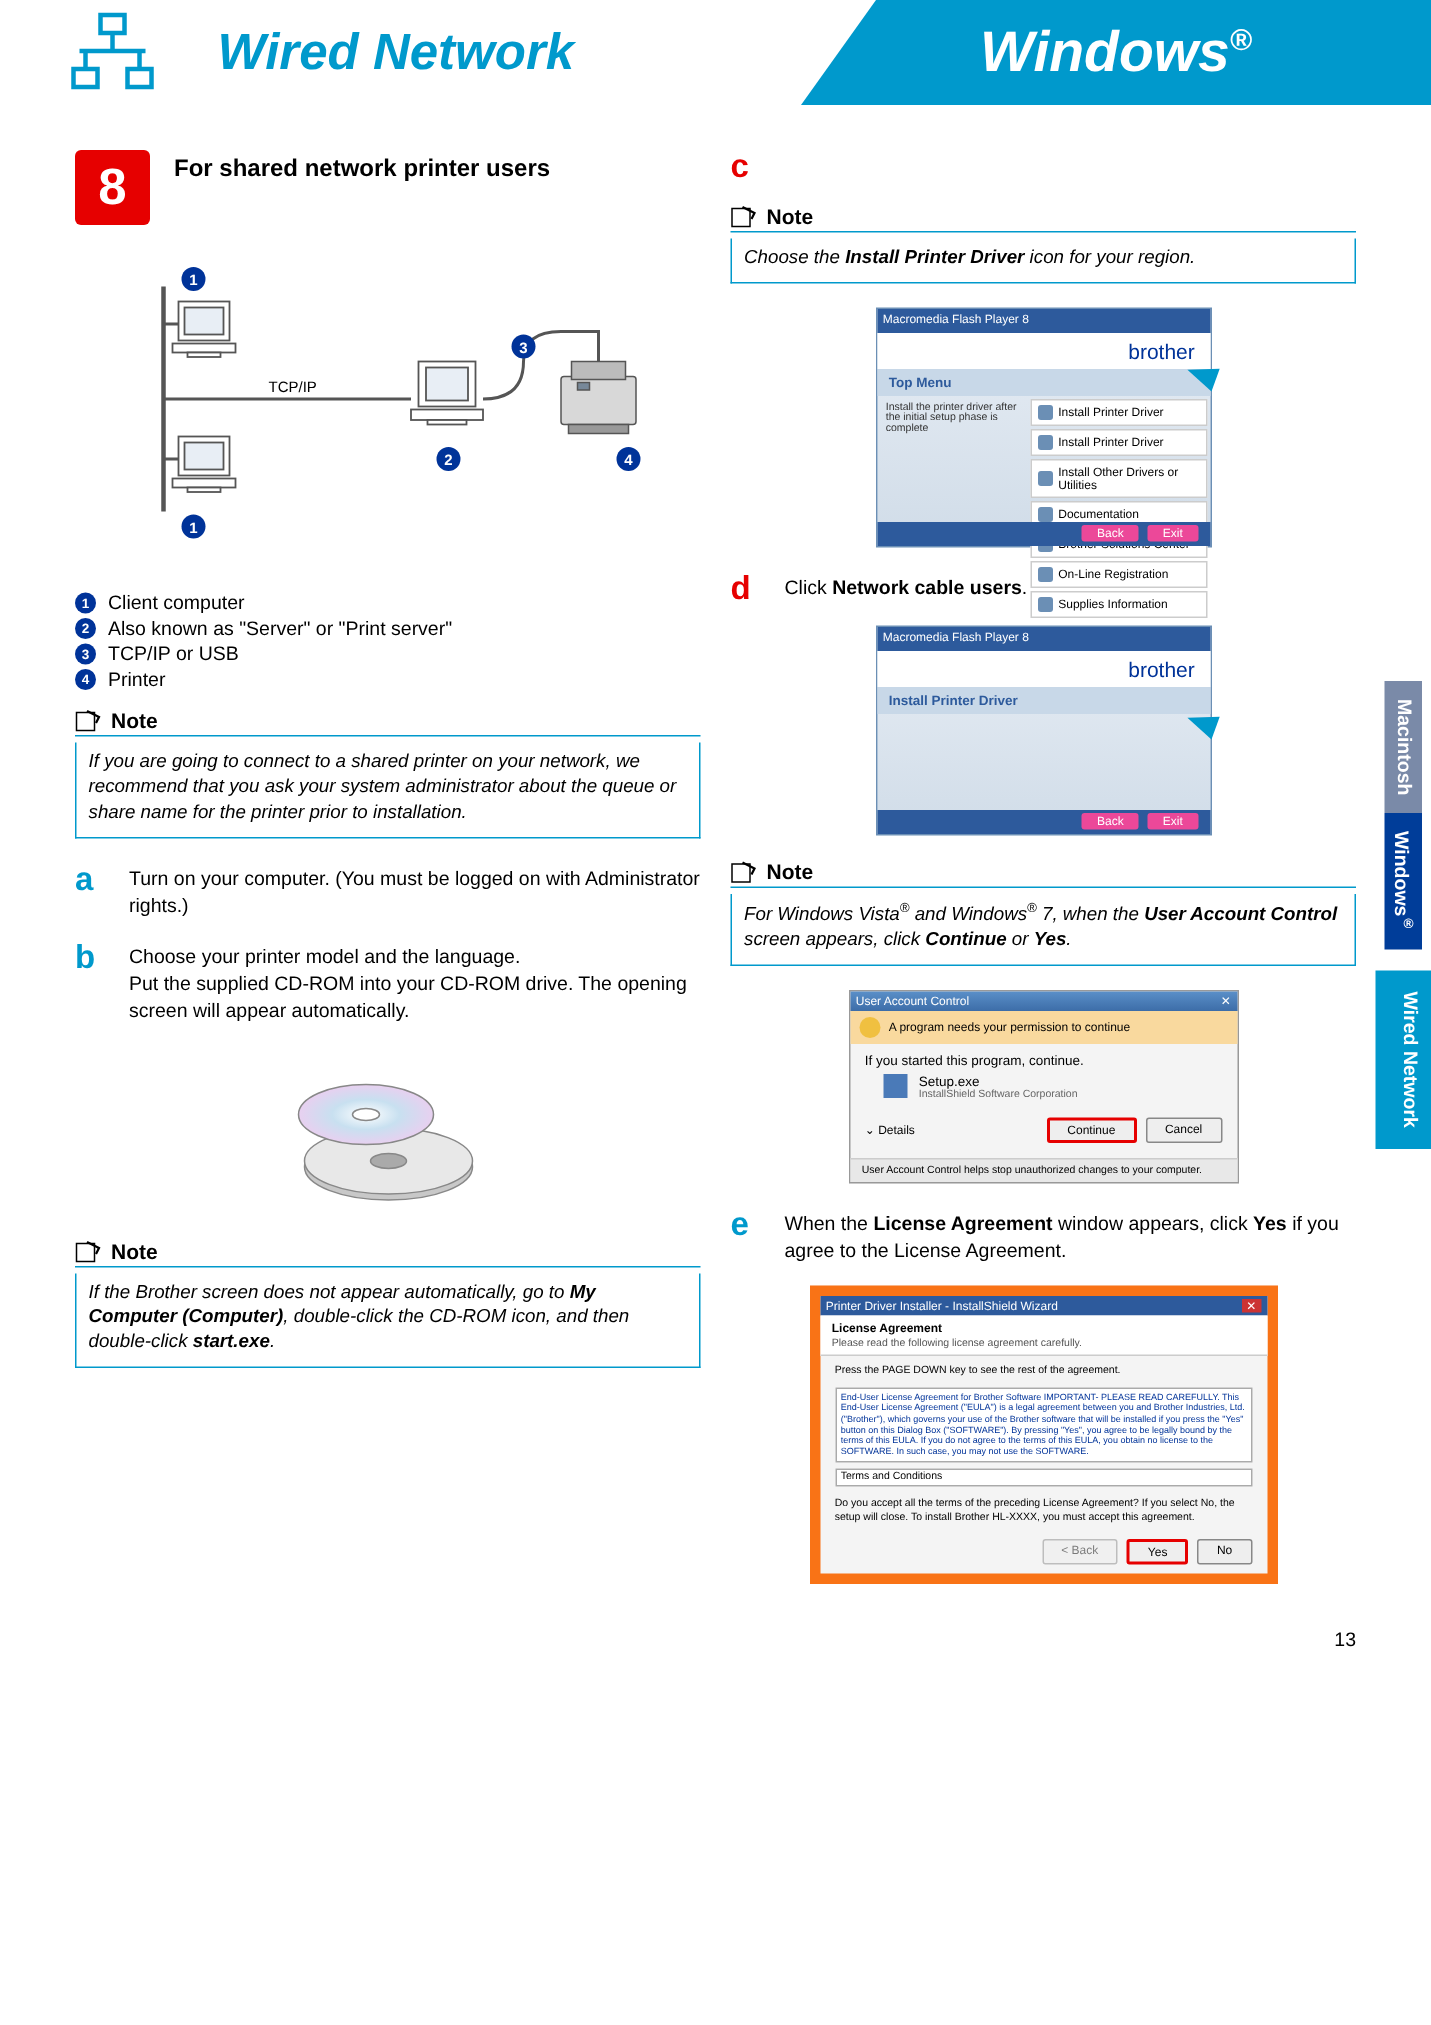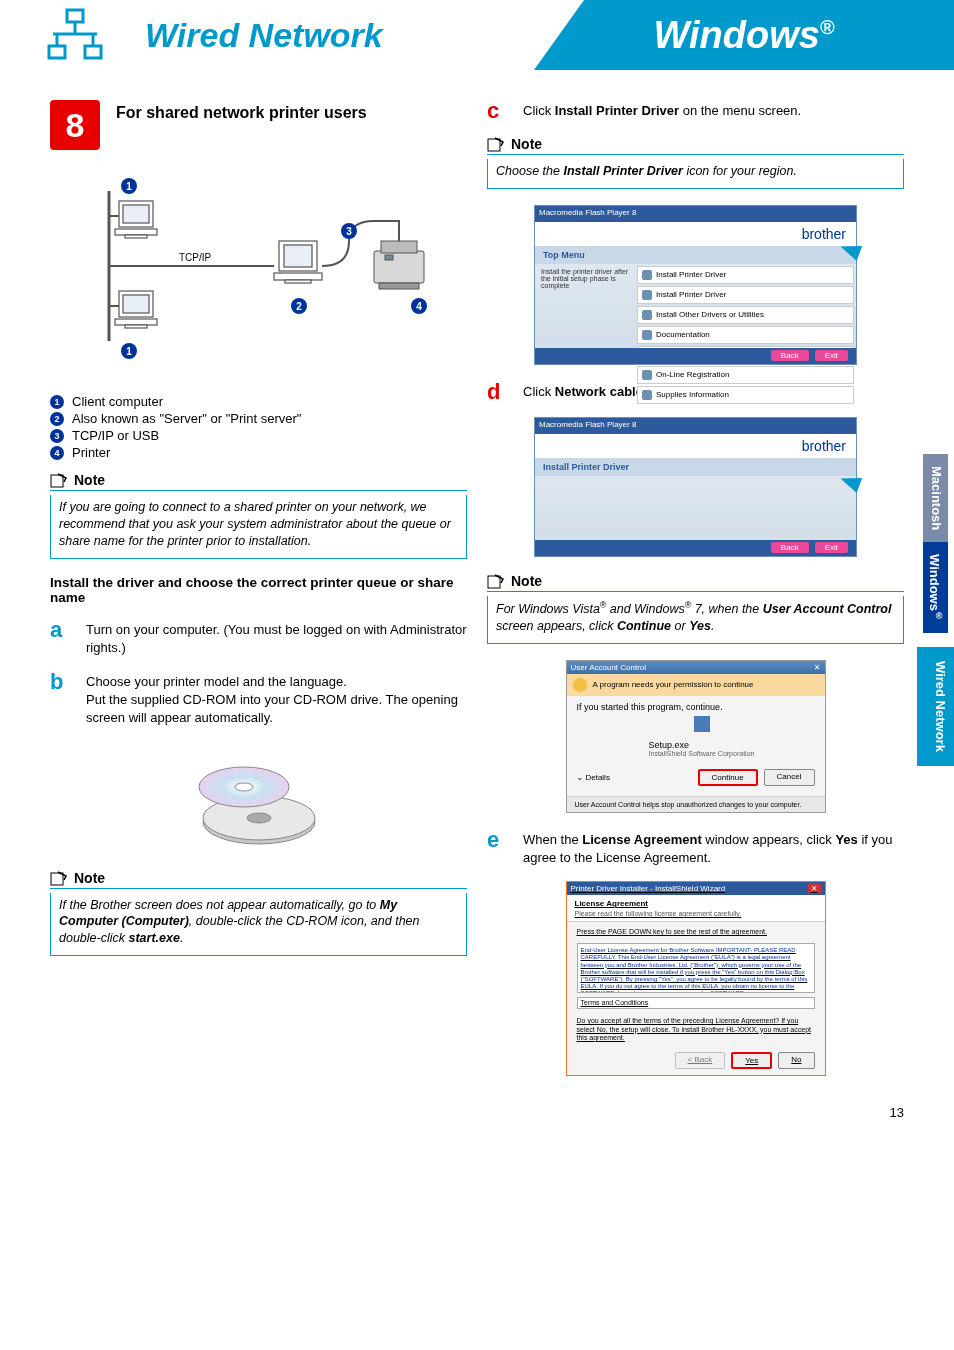--- a/index.html
+++ b/index.html
@@ -34,45 +34,45 @@
   .note-body { border: 1px solid #0099cc; border-top: none; padding: 4px 8px 8px 8px; font-style: italic; font-size: 12.5px; line-height: 1.35; }
   .note-body b { font-weight: bold; }
   
   .subheading { font-weight: bold; font-size: 13.5px; margin-bottom: 14px; }
   
   .step { display: flex; gap: 18px; margin-bottom: 14px; }
   .step-letter { font-size: 22px; font-weight: bold; color: #0099cc; font-style: normal; width: 18px; flex-shrink: 0; line-height: 1; }
   .step-text { font-size: 13px; line-height: 1.4; padding-top: 2px; }
   .step-text b { font-weight: bold; }
   
-  .screenshot-placeholder { width: 323px; height: 160px; margin: 8px auto 16px auto; background: linear-gradient(#e8eef5, #d0dce8); border: 1px solid #6b8fb5; position: relative; display: block; }
+  .screenshot-placeholder { width: 224px; height: 160px; margin: 8px auto 16px auto; background: linear-gradient(#e8eef5, #d0dce8); border: 1px solid #6b8fb5; position: relative; display: block; }
   .screenshot-placeholder.sm { height: 140px; }
   .sp-titlebar { height: 16px; background: #2d5a9c; color: #fff; font-size: 8px; padding: 2px 4px; }
   .sp-brother { text-align: right; color: #003399; font-weight: normal; font-size: 14px; padding: 4px 10px; background: #fff; }
   .sp-menu { font-size: 9px; color: #2d5a9c; padding: 4px 8px; font-weight: bold; background: #c8d8e8; }
   .sp-sidebar-text { font-size: 7px; padding: 4px 6px; width: 100px; float: left; color: #333; }
   .sp-items { margin-left: 100px; padding: 2px; }
   .sp-item { background: #fff; border: 1px solid #ccc; font-size: 8px; padding: 3px 4px; margin-bottom: 2px; display: flex; align-items: center; gap: 4px; }
   .sp-item-icon { width: 10px; height: 10px; background: #6b8fb5; border-radius: 2px; flex-shrink: 0; }
   .sp-footer { position: absolute; bottom: 0; left: 0; right: 0; height: 16px; background: #2d5a9c; display: flex; justify-content: flex-end; gap: 6px; padding: 2px 8px; align-items: center; }
   .sp-btn { background: #ec4899; color: #fff; font-size: 8px; padding: 1px 10px; border-radius: 2px; }
   .sp-arrow-ptr { position: absolute; width: 0; height: 0; border-left: 20px solid #0099cc; border-top: 8px solid transparent; border-bottom: 8px solid transparent; }
   
   .uac-box { width: 260px; margin: 8px auto 16px auto; border: 1px solid #999; font-size: 9px; background: #f4f4f4; }
   .uac-title { background: linear-gradient(#5a8fc8, #3d6da8); color: #fff; font-size: 8px; padding: 2px 4px; display: flex; justify-content: space-between; }
   .uac-warn { background: #f9d99e; padding: 4px 6px; font-size: 8px; display: flex; align-items: center; gap: 6px; }
   .uac-body { padding: 6px 10px; }
-  .uac-prog { display: flex; align-items: center; gap: 8px; padding: 4px 0 8px 12px; flex-direction: column; }
+  .uac-prog { display: flex; align-items: center; gap: 8px; padding: 4px 0 8px 12px; }
   .uac-prog-icon { width: 16px; height: 16px; background: #4a7ab8; }
   .uac-btns { display: flex; justify-content: space-between; align-items: center; padding: 4px 0; }
   .uac-btn { border: 1px solid #888; background: #eee; font-size: 8px; padding: 2px 12px; border-radius: 2px; }
   .uac-btn.hl { border: 2px solid #e60000; }
   .uac-foot { background: #e8e8e8; padding: 4px 8px; font-size: 7px; border-top: 1px solid #ccc; }
   
-  .license-box { width: 260px; margin: 8px auto 16px auto; border: 1px solid #f97316; font-size: 8px; background: #f4f4f4; text-decoration: underline; }
+  .license-box { width: 312px; margin: 8px auto 16px auto; border: 7px solid #f97316; font-size: 8px; background: #f4f4f4; }
   .lic-title { background: #2d5a9c; color: #fff; font-size: 8px; padding: 2px 4px; display: flex; justify-content: space-between; }
   .lic-hdr { background: #fff; border-bottom: 1px solid #ccc; padding: 4px 8px; }
   .lic-sub { font-size: 7px; color: #555; margin-top: 2px; }
   .lic-hint { padding: 6px 10px; font-size: 7px; }
   .lic-textarea { margin: 2px 10px; border: 1px solid #aaa; background: #fff; height: 50px; padding: 3px; font-size: 6px; color: #003399; overflow: hidden; line-height: 1.2; }
   .lic-tc { margin: 4px 10px; border: 1px solid #aaa; background: #fff; height: 12px; padding: 1px 3px; font-size: 7px; }
   .lic-q { padding: 4px 10px; font-size: 7px; line-height: 1.2; }
   .lic-btns { display: flex; justify-content: flex-end; gap: 6px; padding: 6px 10px; }
   
   .side-tabs { position: absolute; right: 0; top: 440px; display: flex; flex-direction: column; }
@@ -184,21 +184,20 @@
         <div class="note-hdr">
           <svg class="note-hdr-icon" viewBox="0 0 18 16">
               <rect x="1" y="3" width="12" height="12" fill="none" stroke="#000" stroke-width="1"></rect>
               <path d="M 8 2 L 16 6 L 14 10" fill="none" stroke="#000" stroke-width="1.5"></path>
             </svg>
           <span class="note-hdr-label">Note</span>
         </div>
         <div class="note-body">If you are going to connect to a shared printer on your network, we recommend that you ask your system administrator about the queue or share name for the printer prior to installation.</div>
       </div>
 
-      <div class="subheading">Install the driver and choose the correct printer queue or share name</div>
 
       <div class="step">
         <div class="step-letter">a</div>
         <div class="step-text">Turn on your computer. (You must be logged on with Administrator rights.)</div>
       </div>
 
       <div class="step">
         <div class="step-letter">b</div>
         <div class="step-text">
           <div>Choose your printer model and the language.</div>
@@ -231,23 +230,20 @@
         </div>
         <div class="note-body">
           <span>If the Brother screen does not appear automatically, go to </span><b>My Computer (Computer)</b><span>, double-click the CD-ROM icon, and then double-click </span><b>start.exe</b><span>.</span>
         </div>
       </div>
     </div>
 
     <div class="col">
       <div class="step">
         <div class="step-letter" style="color:#e60000">c</div>
-        <div class="step-text">
-          <span>Click </span><b>Install Printer Driver</b><span> on the menu screen.</span>
-        </div>
       </div>
 
       <div class="note-block">
         <div class="note-hdr">
           <svg class="note-hdr-icon" viewBox="0 0 18 16">
               <rect x="1" y="3" width="12" height="12" fill="none" stroke="#000" stroke-width="1"></rect>
               <path d="M 8 2 L 16 6 L 14 10" fill="none" stroke="#000" stroke-width="1.5"></path>
             </svg>
           <span class="note-hdr-label">Note</span>
         </div>

